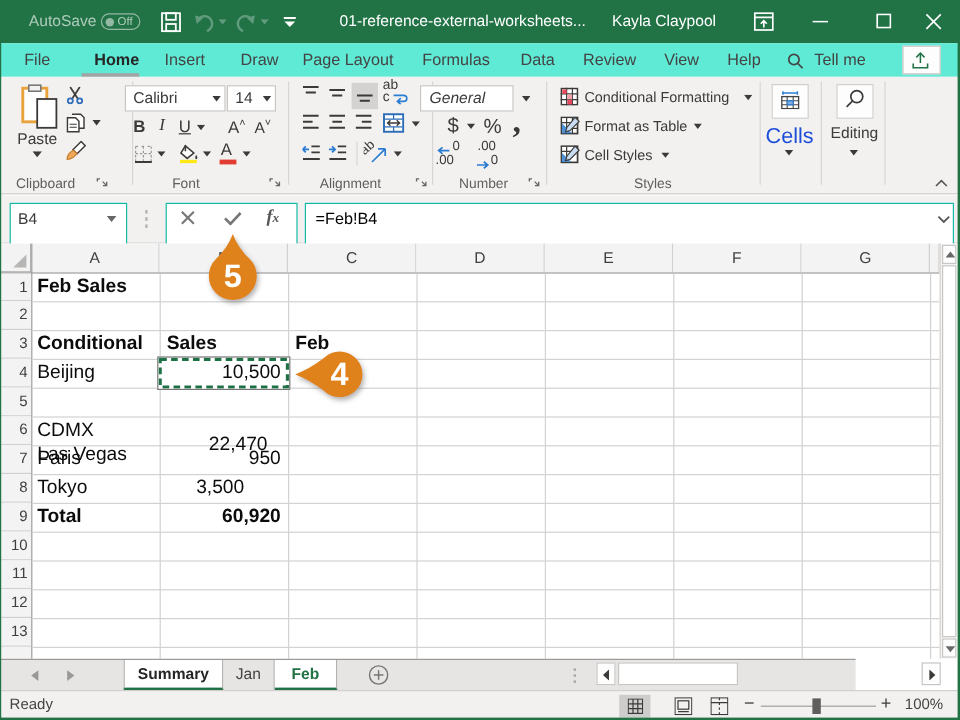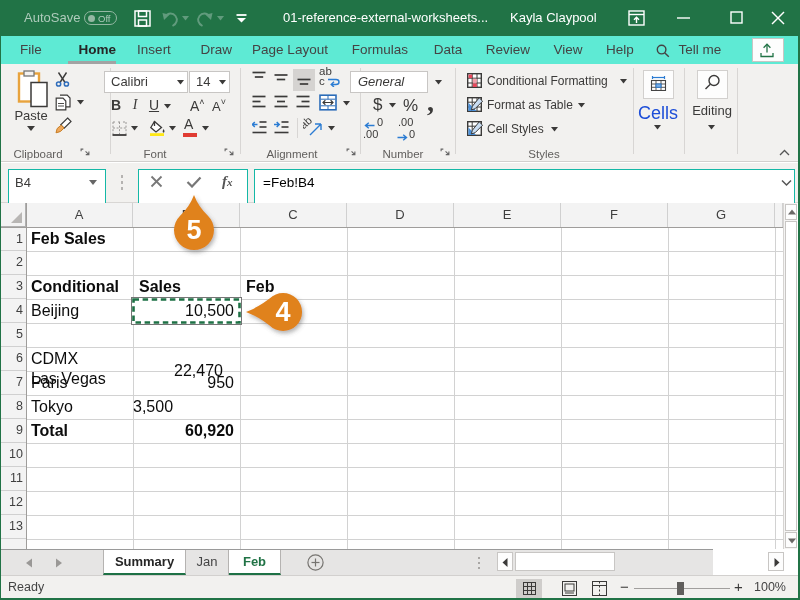--- a/index.html
+++ b/index.html
@@ -460,21 +460,21 @@
   <div class="celltext b" style="left:31px;top:72px;">Conditional</div>
   <div class="celltext b" style="left:139px;top:72px;">Sales</div>
   <div class="celltext b" style="left:246px;top:72px;">Feb</div>
   <div class="celltext" style="left:31px;top:96px;">Beijing</div>
   <div class="celltext" style="left:31px;top:120px;margin-top:44px;">Las Vegas</div>
   <div class="celltext" style="left:31px;top:144px;">CDMX</div>
   <div class="celltext" style="left:133px;top:156px;width:101px;text-align:left;margin-left:41px;">22,470</div>
   <div class="celltext" style="left:31px;top:168px;">Paris</div>
   <div class="celltext" style="left:133px;top:168px;width:101px;text-align:right;">950</div>
   <div class="celltext" style="left:31px;top:192px;">Tokyo</div>
-  <div class="celltext" style="left:133px;top:192px;width:101px;text-align:left;">3,500</div>
+  <div class="celltext" style="left:133px;top:192px;width:101px;text-align:center;">3,500</div>
   <div class="celltext b" style="left:31px;top:216px;">Total</div>
   <div class="celltext b" style="left:133px;top:216px;width:101px;text-align:right;">60,920</div>
 
   <div class="abs" style="left:131px;top:94px;width:111px;height:28px;border:1px solid #757575;background:#fff;">
     <svg class="abs" style="left:0;top:0;" width="109" height="26" viewBox="0 0 109 26">
       <rect x="1.5" y="1.5" width="106" height="23" fill="none" stroke="#1e7145" stroke-width="2.6" stroke-dasharray="5.5 3.6"></rect>
     </svg>
     <div class="celltext" style="left:0;top:1px;width:102px;text-align:right;">10,500</div>
   </div>
 

